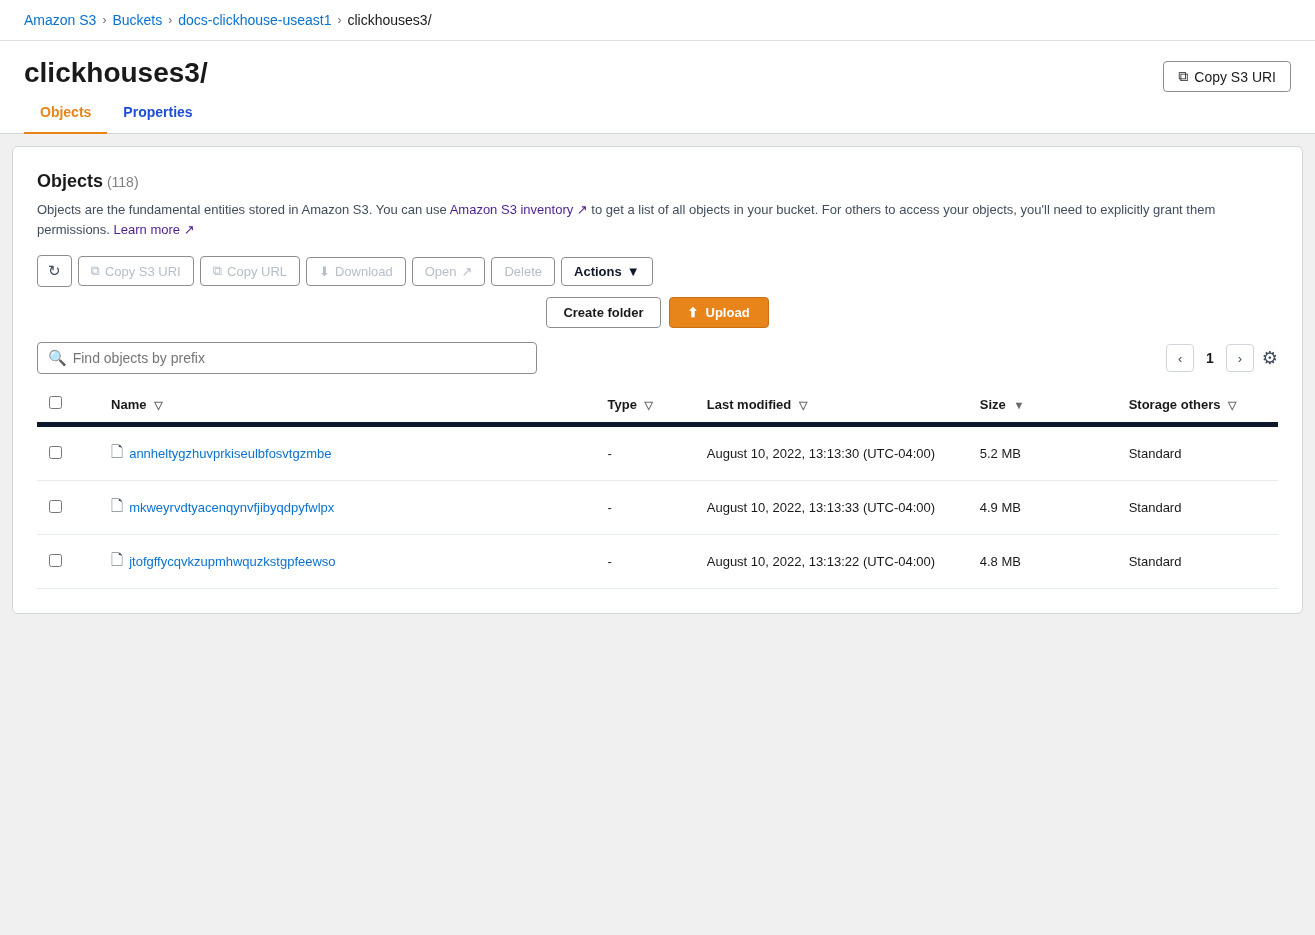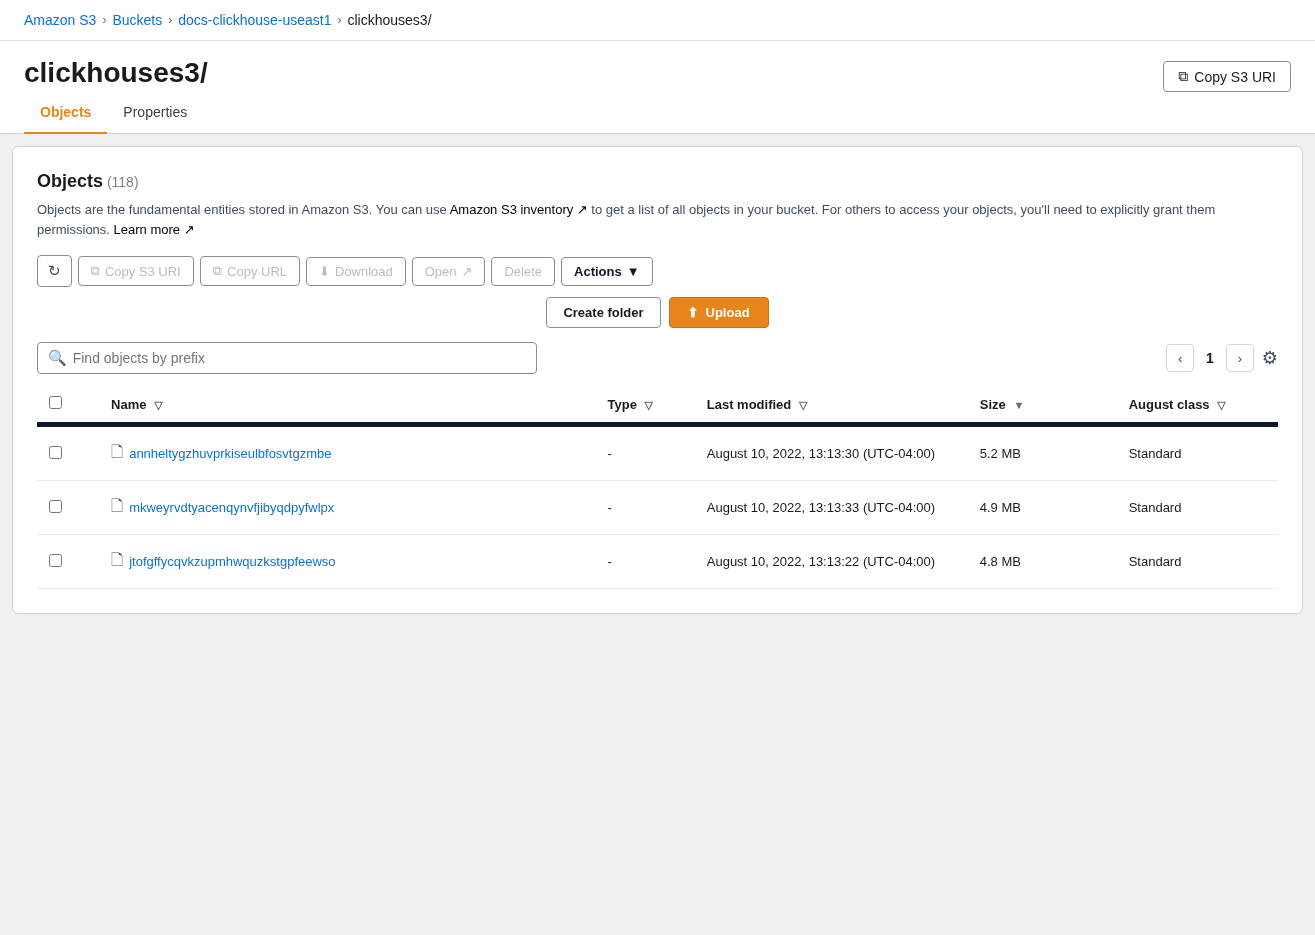--- a/index.html
+++ b/index.html
@@ -66,22 +66,22 @@
       background: #fff;
       padding: 0 24px;
       display: flex;
       gap: 0;
       border-bottom: 1px solid #d1d5db;
     }
     .tab {
       padding: 12px 16px;
       cursor: pointer;
       font-size: 14px;
-      font-weight: 400;
-      color: #404040;
+      font-weight: 700;
+      color: #1d4ed8;
       border-bottom: 2px solid transparent;
       margin-bottom: -1px;
     }
     .tab.active {
       color: #e8851a;
       border-bottom: 2px solid #e8851a;
       font-weight: 700;
     }
     .main-content {
       padding: 12px;
@@ -104,21 +104,21 @@
       color: #7f7f7f;
       font-weight: 400;
     }
     .objects-desc {
       font-size: 13px;
       color: #414d5c;
       margin-bottom: 16px;
       line-height: 1.5;
     }
     .objects-desc a {
-      color: #000000;
+      color: #4c1d95;
       text-decoration: none;
     }
     .toolbar {
       display: flex;
       align-items: center;
       gap: 6px;
       margin-bottom: 10px;
       flex-wrap: wrap;
     }
     .toolbar-btn {
@@ -407,21 +407,21 @@
             </th>
             <th class="col-modified">
               <span>Last modified</span>
               <span class="chevron sort-icon">▽</span>
             </th>
             <th class="col-size">
               <span>Size</span>
               <span class="sort-icon">▼</span>
             </th>
             <th class="col-storage">
-              <span>August class</span>
+              <span>Storage others</span>
               <span class="chevron sort-icon">▽</span>
             </th>
           </tr>
         </thead>
         <tbody id="table-body">
         <tr>
       <td class="checkbox-cell">
         <input type="checkbox" style="">
       </td>
       <td>

